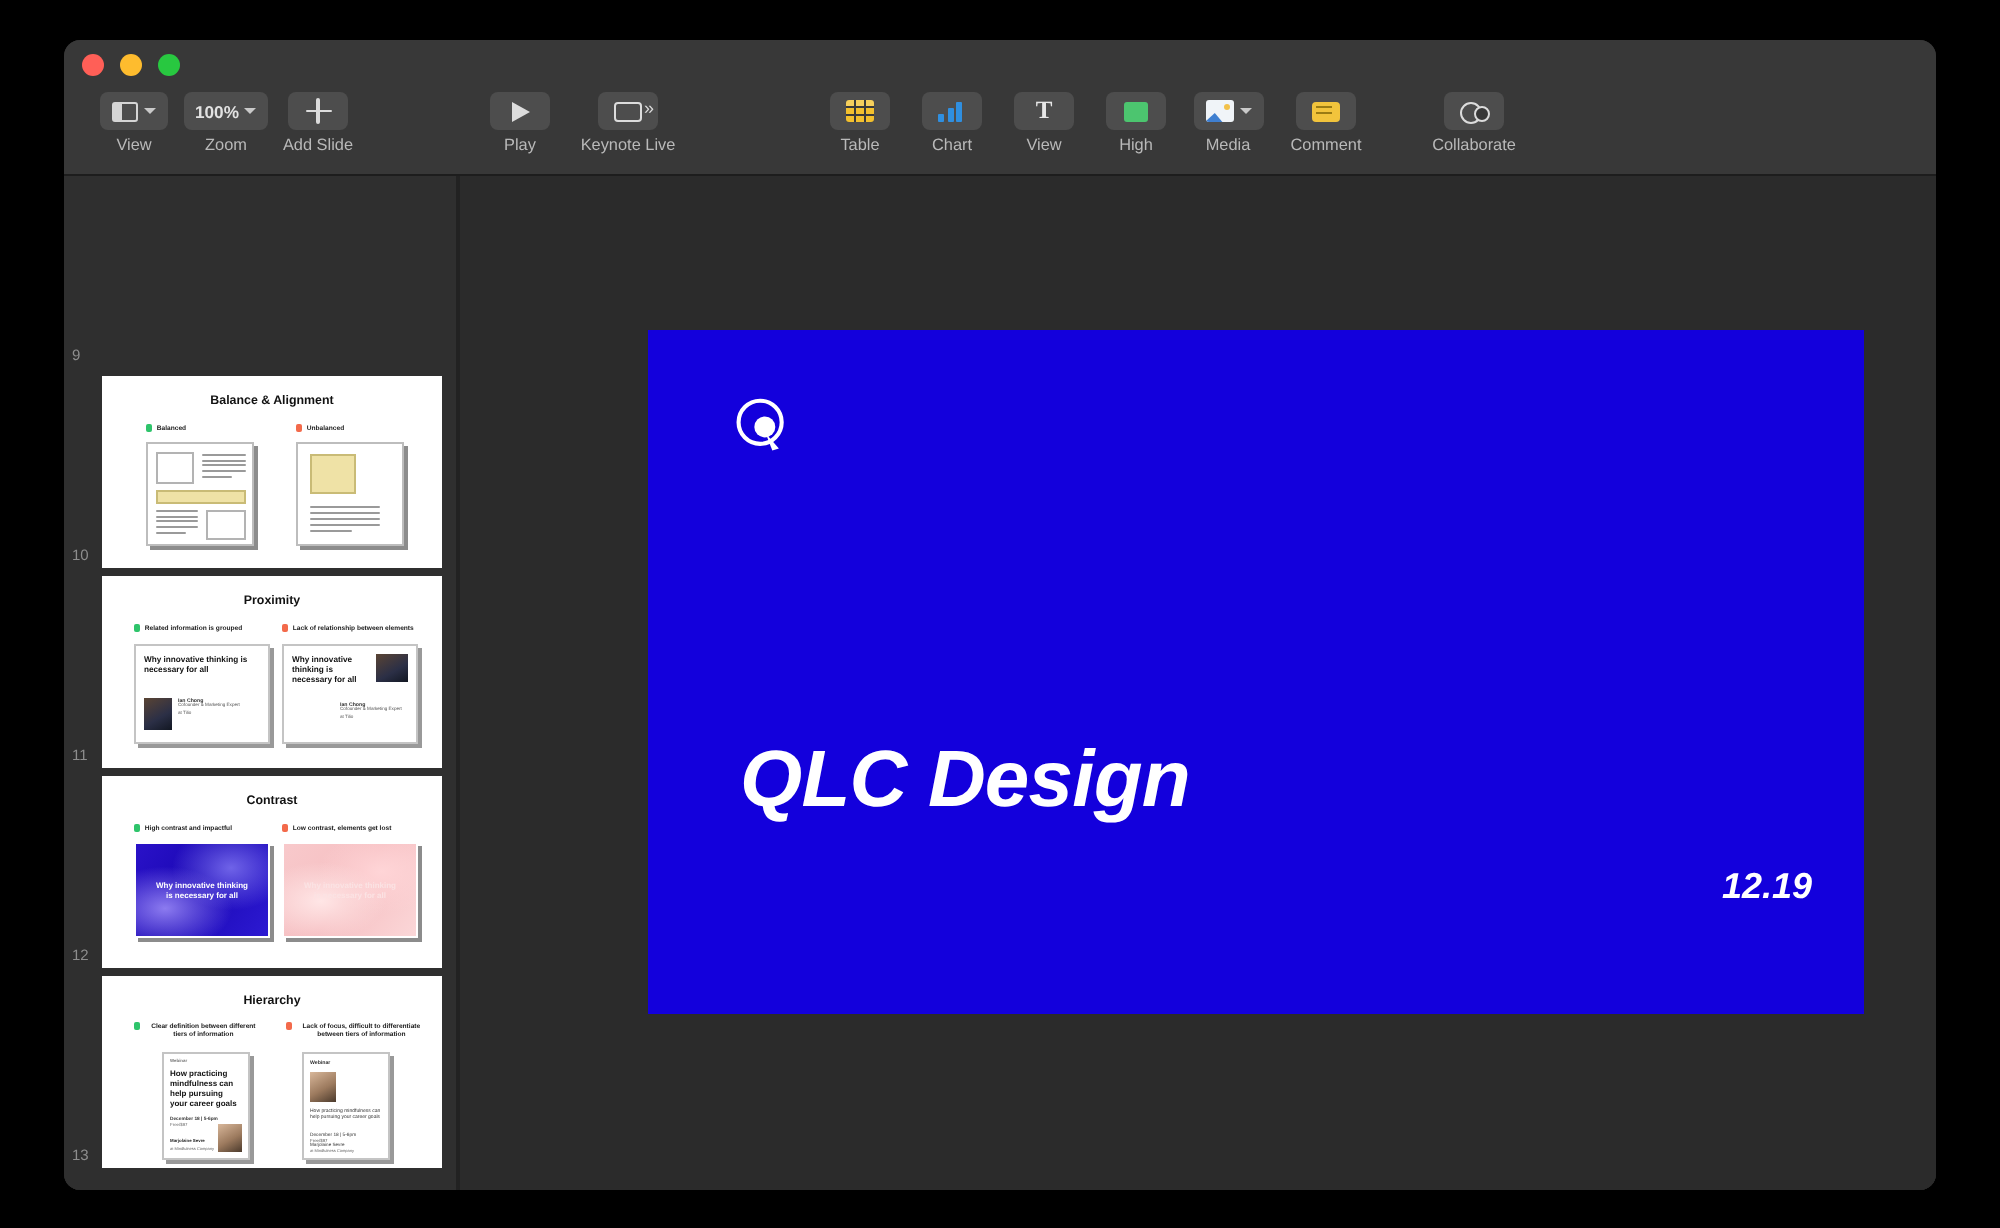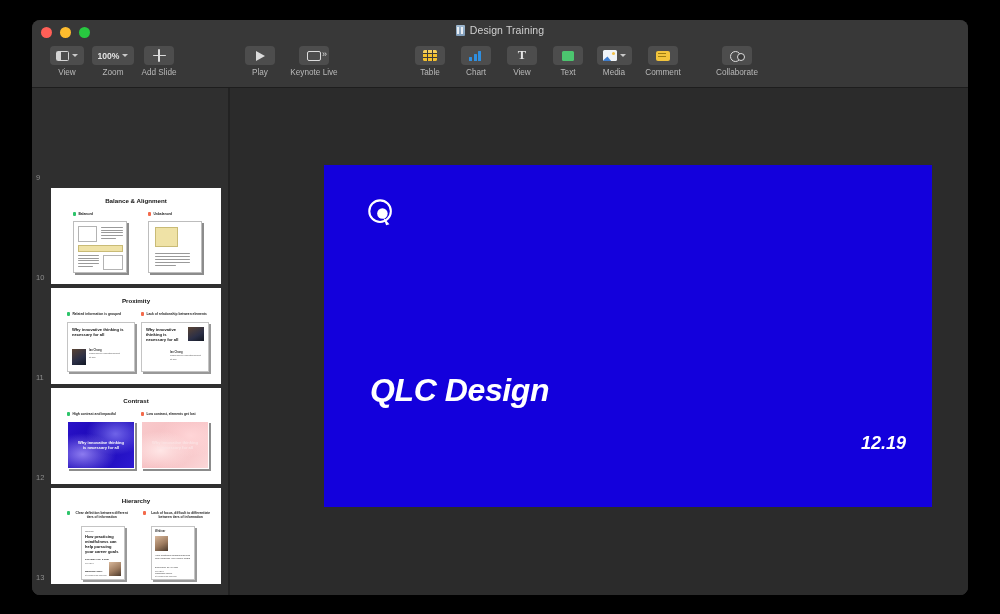--- a/index.html
+++ b/index.html
@@ -186,44 +186,40 @@
 
   
   .canvas { position:absolute; left:198px; top:0; right:0; bottom:0; background:#2b2b2b; }
   .slide-main {
     position:absolute; left:94px; top:77px; width:608px; height:342px;
     background:#1300dc;
   }
   .logo-q { position:absolute; left:42px; top:33px; width:30px; height:30px; }
   .main-title {
     position:absolute; left:46px; top:206px; width:330px;
-    font-size:32px; line-height:38px; font-weight:bold; font-style:italic;
+    font-size:40px; line-height:38px; font-weight:bold; font-style:italic;
     color:#fff; letter-spacing:-.4px;
   }
   .main-date {
     position:absolute; right:26px; top:268px;
     font-size:18px; font-weight:bold; font-style:italic; color:#fff;
   }
 </style>
 </head>
 <body>
 
 <div class="screen">
   <div class="window">
 
     <div class="titlebar">
       <div class="lights">
         <div class="light red"></div>
         <div class="light yellow"></div>
         <div class="light green"></div>
       </div>
-      <div class="title-wrap">
-        <div class="doc-icon"></div>
-        <span class="title-text">Design Training</span>
-      </div>
     </div>
 
     <div class="toolbar">
 
       <div class="tb-group" style="left:12px;">
         <div class="tb-item">
           <div class="tb-btn">
             <span class="ic-view icn"></span>
             <span class="chev"></span>
           </div>
@@ -289,21 +285,21 @@
         <div class="tb-item">
           <div class="tb-btn">
             <span class="ic-text icn">T</span>
           </div>
           <span class="tb-label">View</span>
         </div>
         <div class="tb-item">
           <div class="tb-btn">
             <span class="ic-shape icn"></span>
           </div>
-          <span class="tb-label">Text</span>
+          <span class="tb-label">High</span>
         </div>
         <div class="tb-item">
           <div class="tb-btn">
             <span class="ic-media icn"></span>
             <span class="chev"></span>
           </div>
           <span class="tb-label">Media</span>
         </div>
         <div class="tb-item" style="width:52px;">
           <div class="tb-btn">

